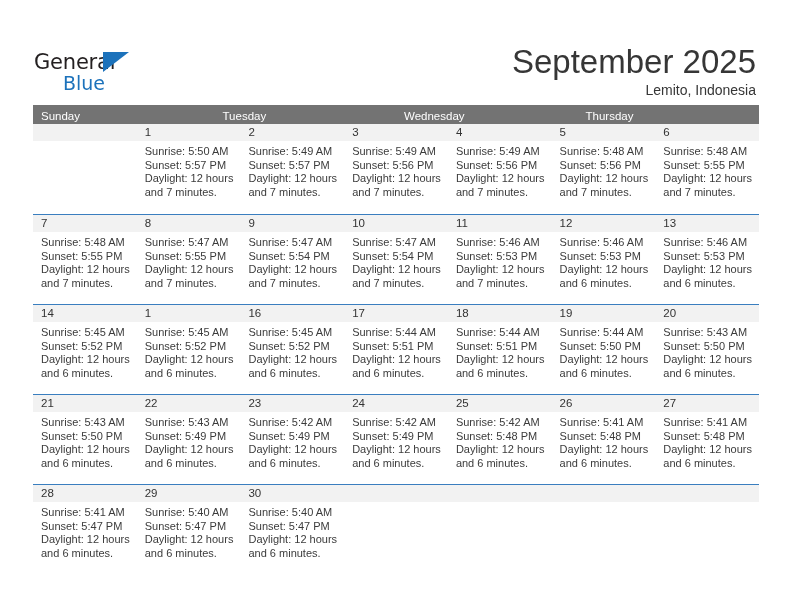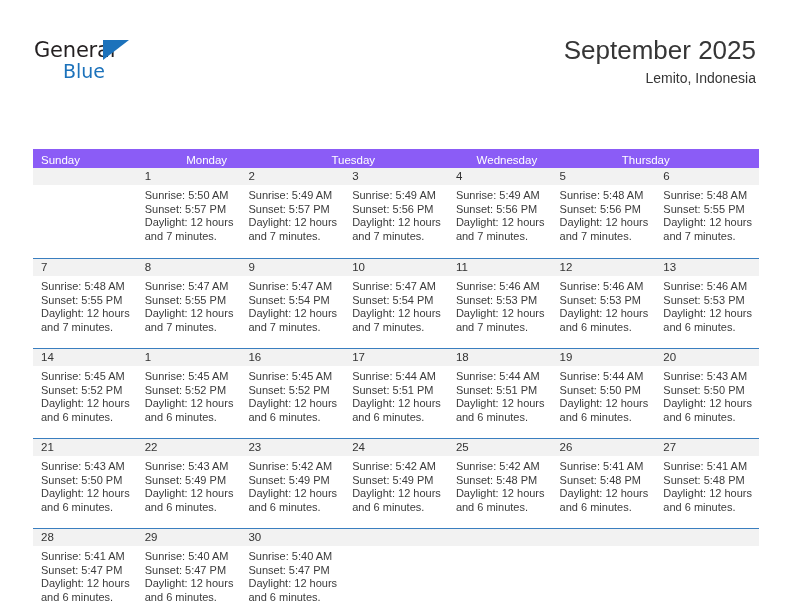--- a/index.html
+++ b/index.html
@@ -8,21 +8,21 @@
     height: 612px;
     background: #ffffff;
     font-family: "Liberation Sans", sans-serif;
     overflow: hidden;
   }
   .page { position: relative; width: 792px; height: 612px; }
 
   
   .top {
     position: absolute;
-    left: 0; top: 0;
+    left: 0; top: 12px;
     width: 792px;
     height: 100px;
   }
   .logo {
     position: absolute;
     left: 34px; top: 38px;
     width: 130px; height: 50px;
   }
   .logo-general {
     position: absolute;
@@ -48,41 +48,41 @@
     line-height: 24px;
     font-family: "DejaVu Sans", sans-serif;
   }
 
   .title-block {
     position: absolute;
     right: 36px; top: 34px;
     text-align: right;
   }
   .cal-title {
-    font-size: 26px;
+    font-size: 33px;
     color: #363636;
     font-weight: normal;
     line-height: 32px;
     white-space: nowrap;
   }
   .cal-subtitle {
     font-size: 14px;
     color: #363636;
     line-height: 20px;
     margin-top: 2px;
     white-space: nowrap;
   }
 
   
   .cal {
     position: absolute;
     left: 33px; top: 105px;
     width: 726px;
   }
-  .weekday-row { display: flex; background: #8b5cf6; margin-top: 44px; }
+  .weekday-row { display: flex; background: #737373; }
   .weekday {
     flex: 1 1 0;
     color: #ffffff;
     font-size: 11.5px;
     line-height: 19px;
     padding: 2px 0 2px 8px;
     height: 19px;
     white-space: nowrap;
   }
 
@@ -132,21 +132,20 @@
     <div class="title-block">
       <div class="cal-title">September 2025</div>
       <div class="cal-subtitle">Lemito, Indonesia</div>
     </div>
 
   </div>
 
   <div class="cal">
     <div class="weekday-row">
       <div class="weekday">Sunday</div>
-      <div class="weekday">Monday</div>
       <div class="weekday">Tuesday</div>
       <div class="weekday">Wednesday</div>
       <div class="weekday">Thursday</div>
     </div>
     <div id="weeks-container">
         <div class="week">
           <div class="cell empty">
             <div class="cell-date"></div>
             <div class="cell-body">
               <div></div>

